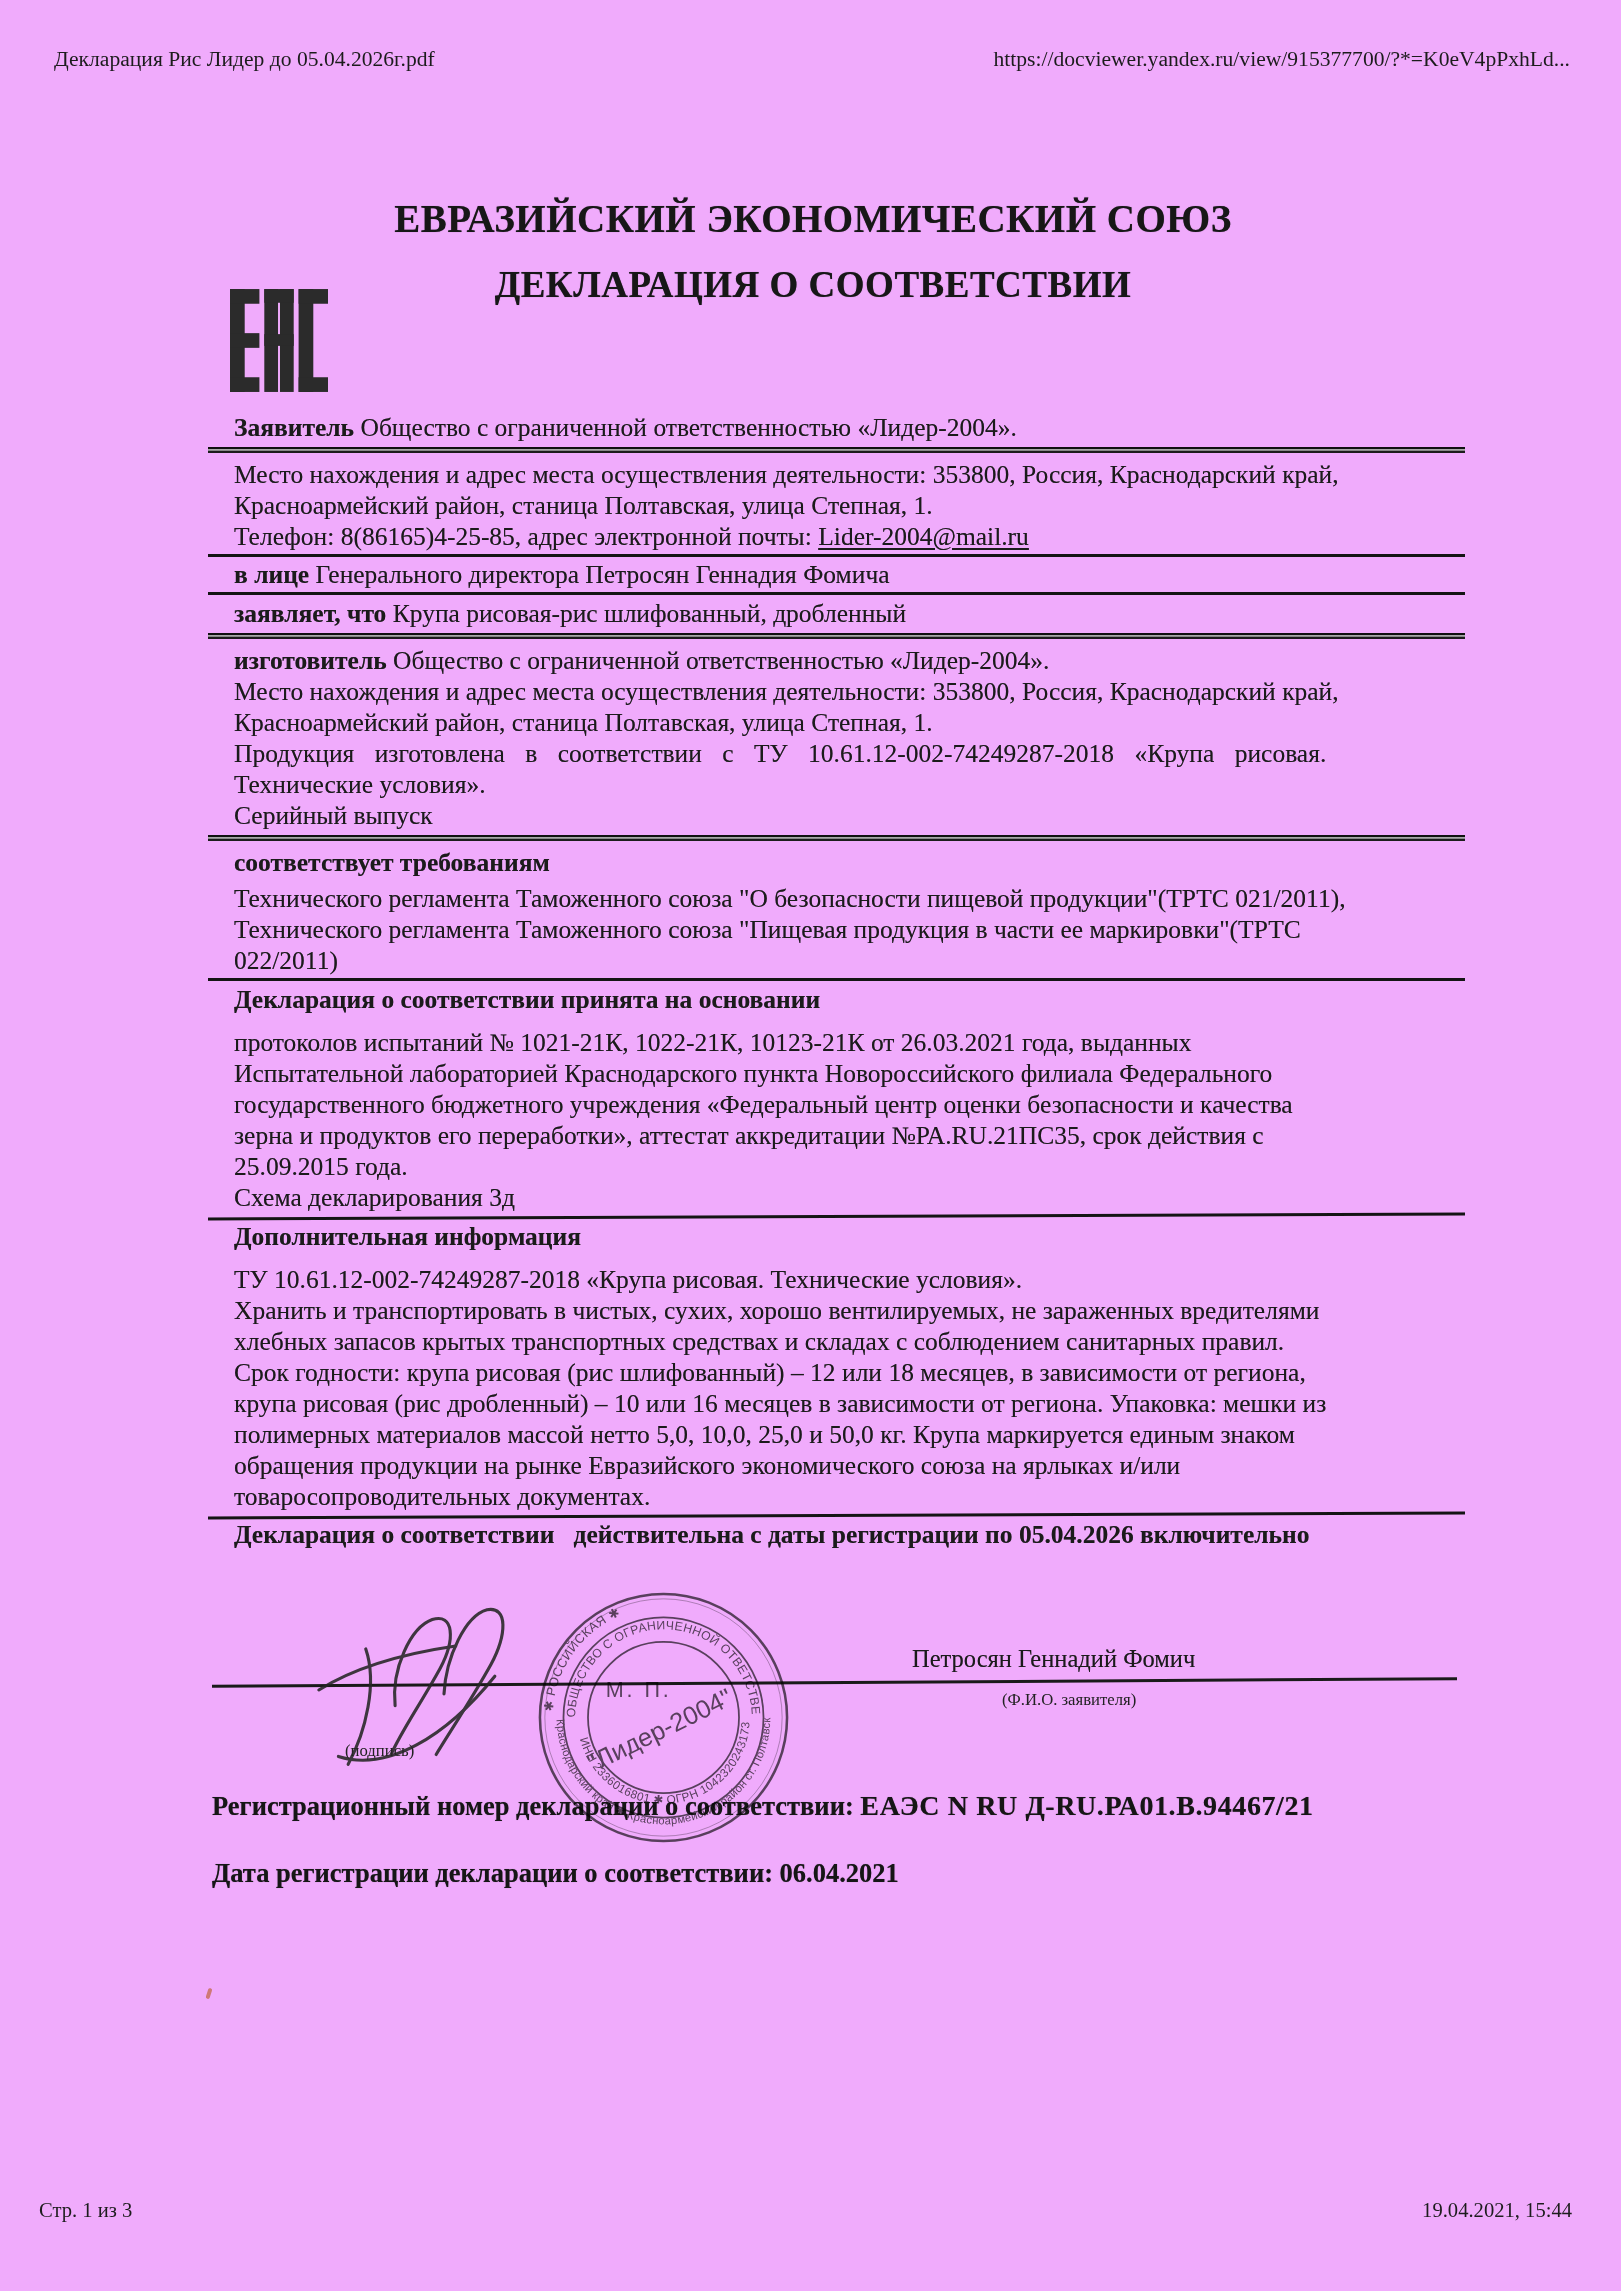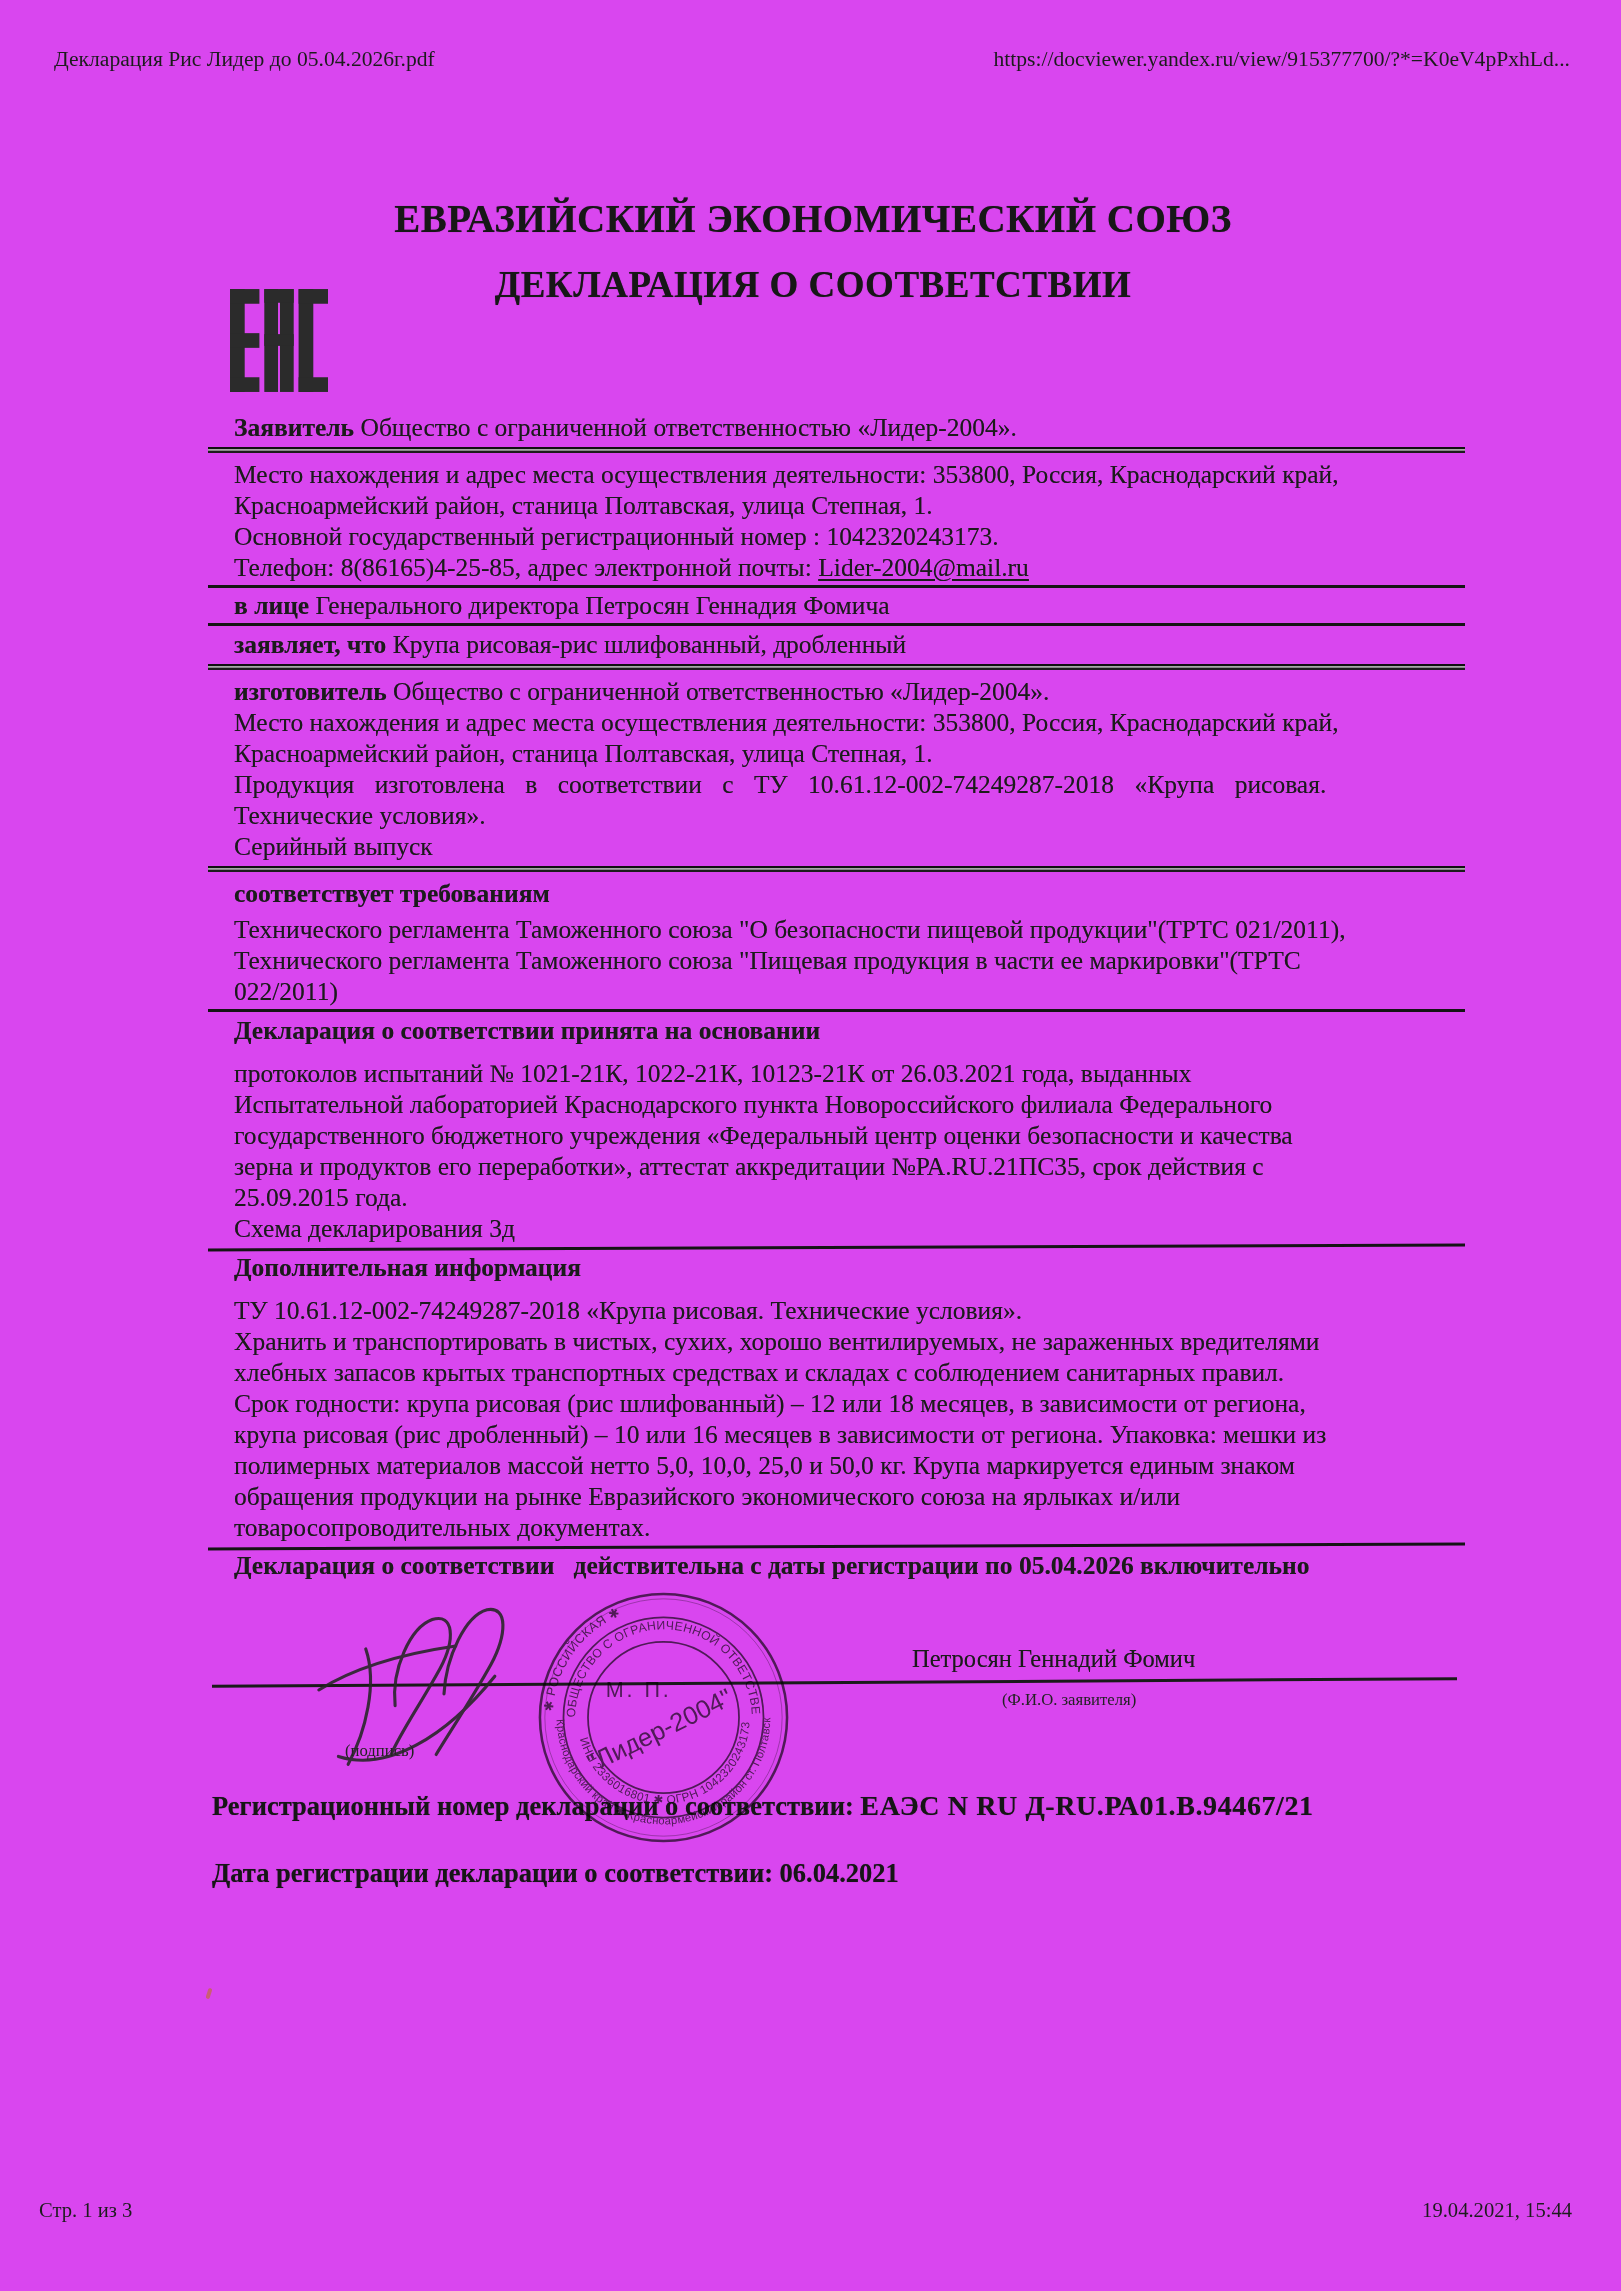--- a/index.html
+++ b/index.html
@@ -1,16 +1,16 @@
 <!DOCTYPE html>
 <html><head>
 <meta charset="utf-8">
 <style>
   html,body{margin:0;padding:0;background:#ffffff;}
-  .page{position:relative;width:1621px;height:2292px;background:#d946ef;overflow:hidden;
+  .page{position:relative;width:1621px;height:2292px;background:#f0abfc;overflow:hidden;
         font-family:"Liberation Serif","DejaVu Serif",serif;color:#1d1d1d;}
   .t{position:absolute;white-space:nowrap;}
   
   .hdr{top:47px;font-size:21.6px;color:#1c1c1c;}
   .hdr-l{left:54px;}
   .hdr-r{right:51px;}
   .ft{top:2199px;font-size:20.6px;}
   .ft-l{left:39px;}
   .ft-r{right:49px;}
   
@@ -76,21 +76,20 @@
         <rect x="70" y="0" width="30" height="15"></rect>
       <rect x="70" y="90" width="30" height="15"></rect>
     </g>
   </svg>
 
   <div class="doc-body">
       <div class="bl"><span class="bd">Заявитель</span><span> Общество с ограниченной ответственностью «Лидер-2004».</span></div>
       <div class="rule r2"></div>
       <div class="bl"><span>Место нахождения и адрес места осуществления деятельности: 353800, Россия, Краснодарский край,</span></div>
       <div class="bl"><span>Красноармейский район, станица Полтавская, улица Степная, 1.</span></div>
-      <div class="bl"><span>Основной государственный регистрационный номер : 1042320243173.</span></div>
       <div class="bl"><span>Телефон: 8(86165)4-25-85, адрес электронной почты: </span><span class="ul">Lider-2004@mail.ru</span></div>
       <div class="rule"></div>
       <div class="bl"><span class="bd">в лице</span><span> Генерального директора Петросян Геннадия Фомича</span></div>
       <div class="rule"></div>
       <div class="bl"><span class="bd">заявляет, что</span><span> Крупа рисовая-рис шлифованный, дробленный</span></div>
       <div class="rule r2"></div>
       <div class="bl"><span class="bd">изготовитель</span><span> Общество с ограниченной ответственностью «Лидер-2004».</span></div>
       <div class="bl"><span>Место нахождения и адрес места осуществления деятельности: 353800, Россия, Краснодарский край,</span></div>
       <div class="bl"><span>Красноармейский район, станица Полтавская, улица Степная, 1.</span></div>
       <div class="bl wide"><span>Продукция изготовлена в соответствии с ТУ 10.61.12-002-74249287-2018 «Крупа рисовая.</span></div>

